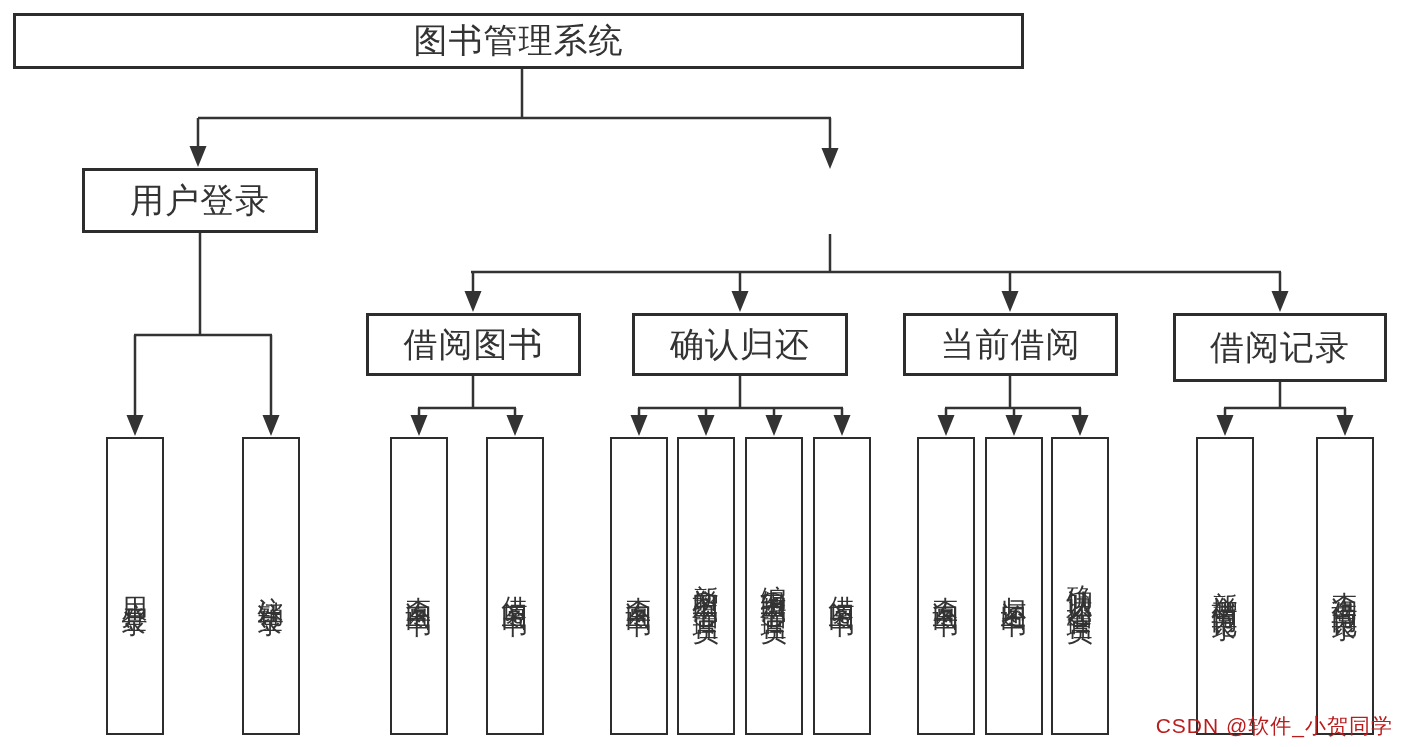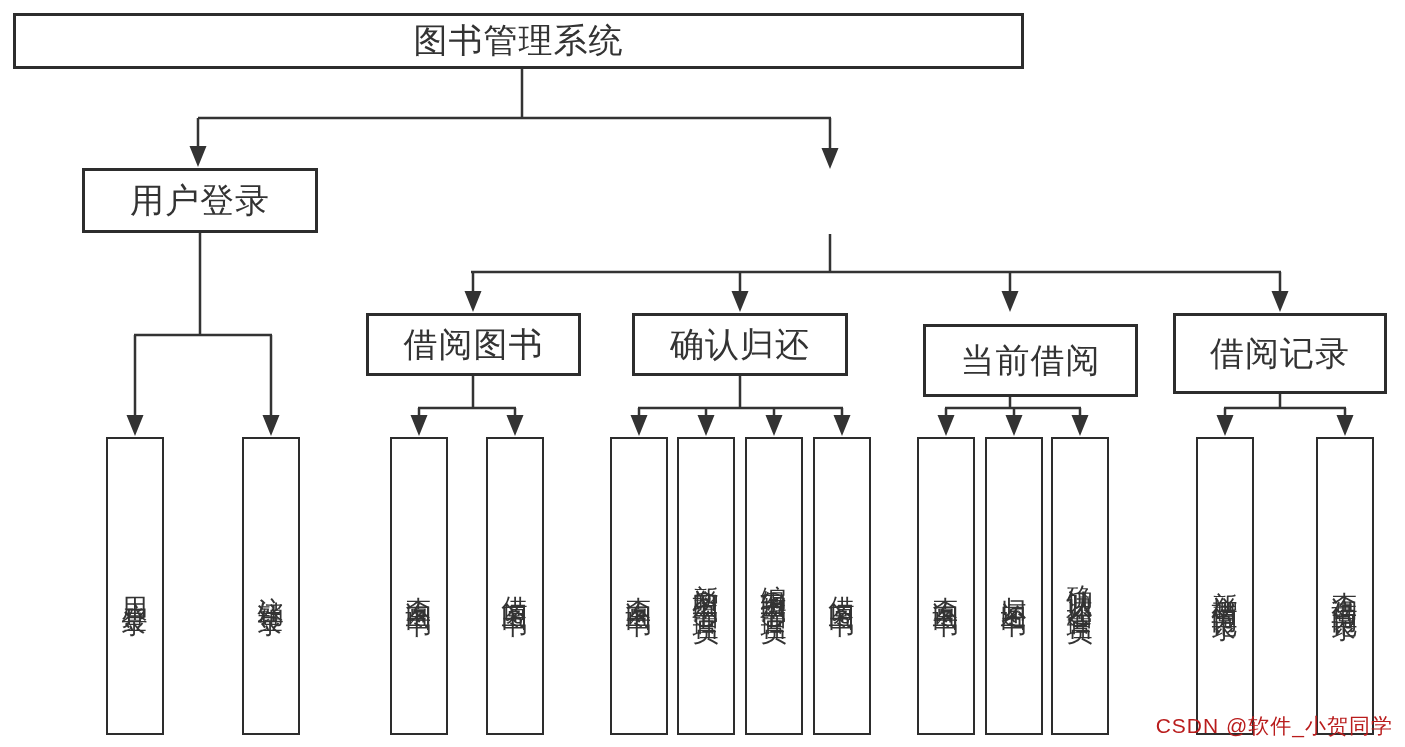--- a/index.html
+++ b/index.html
@@ -84,24 +84,24 @@
   <div class="node h-label" style="left:82px;top:168px;width:236px;height:65px;">
     <span>用户登录</span>
   </div>
 
   <div class="node h-label" style="left:366px;top:313px;width:215px;height:63px;">
     <span>借阅图书</span>
   </div>
   <div class="node h-label" style="left:632px;top:313px;width:216px;height:63px;">
     <span>确认归还</span>
   </div>
-  <div class="node h-label" style="left:903px;top:324px;width:215px;height:73px;margin-left:20px;">
+  <div class="node h-label" style="left:903px;top:313px;width:215px;height:63px;">
     <span>当前借阅</span>
   </div>
-  <div class="node h-label" style="left:1173px;top:313px;width:214px;height:81px;">
+  <div class="node h-label" style="left:1173px;top:313px;width:214px;height:69px;">
     <span>借阅记录</span>
   </div>
 
   <div class="node leaf" style="left:106px;top:437px;width:58px;height:298px;">
     <span class="vtext">用户登录</span>
   </div>
   <div class="node leaf" style="left:242px;top:437px;width:58px;height:298px;">
     <span class="vtext">注销登录</span>
   </div>
 

